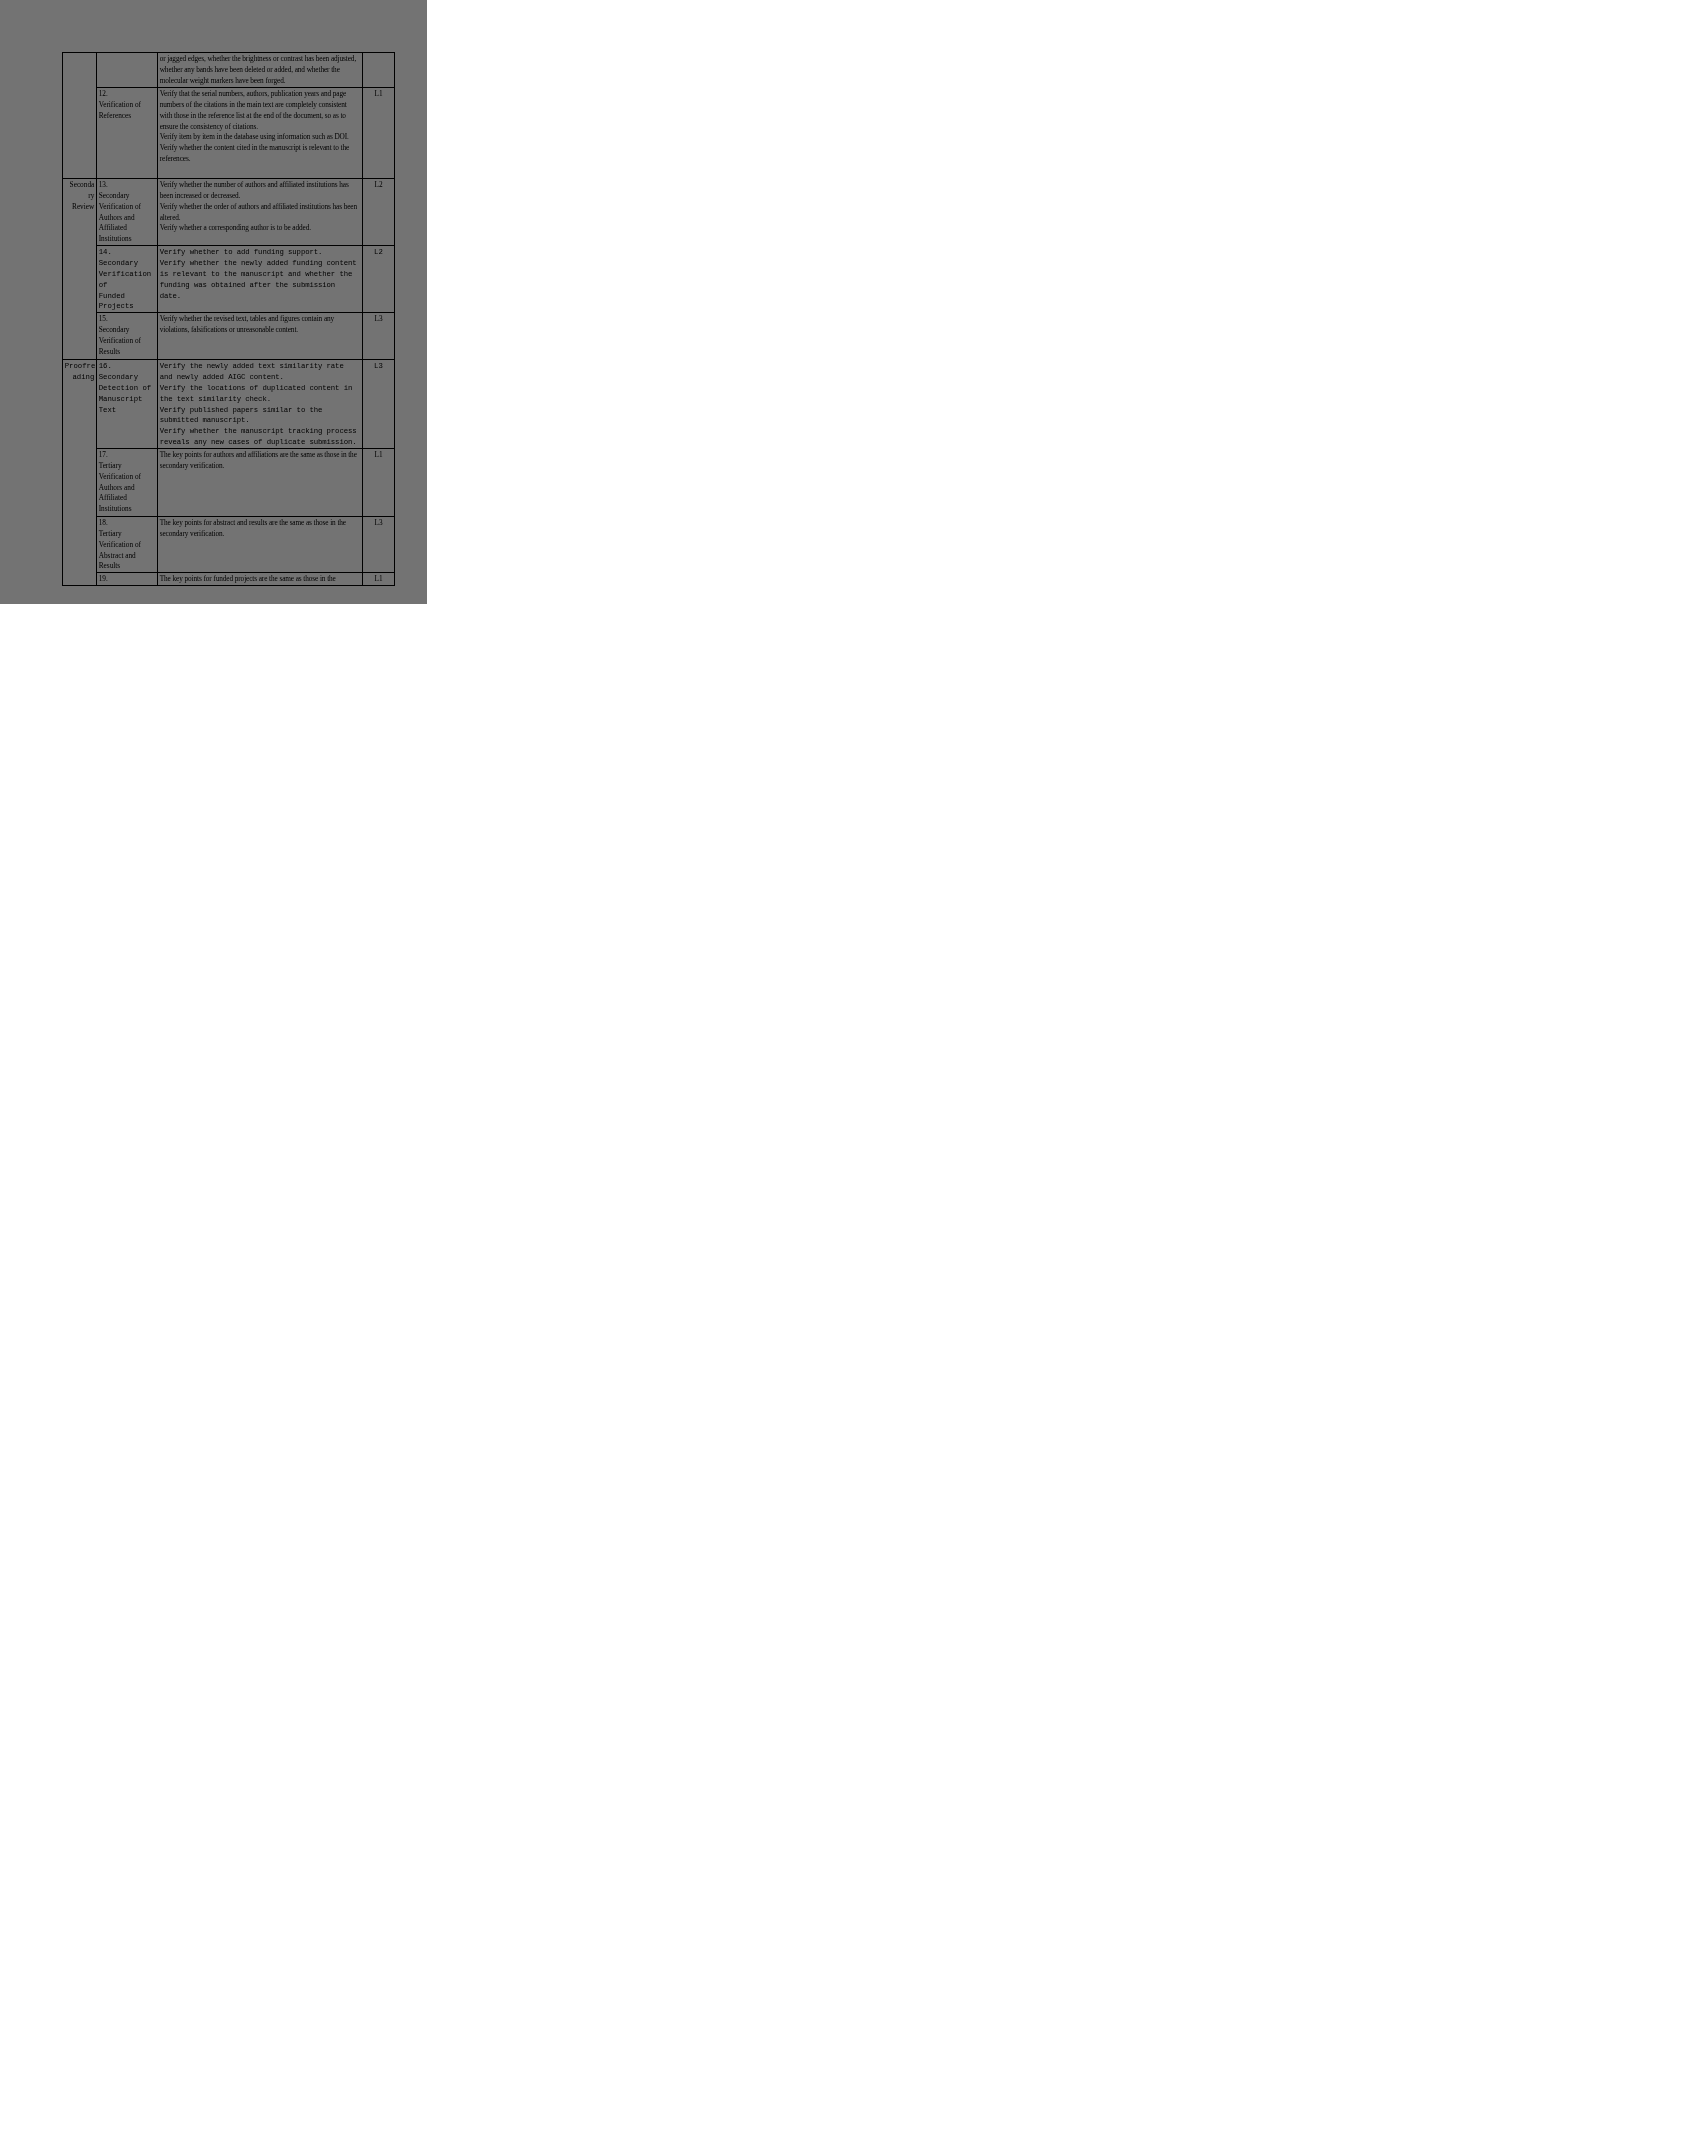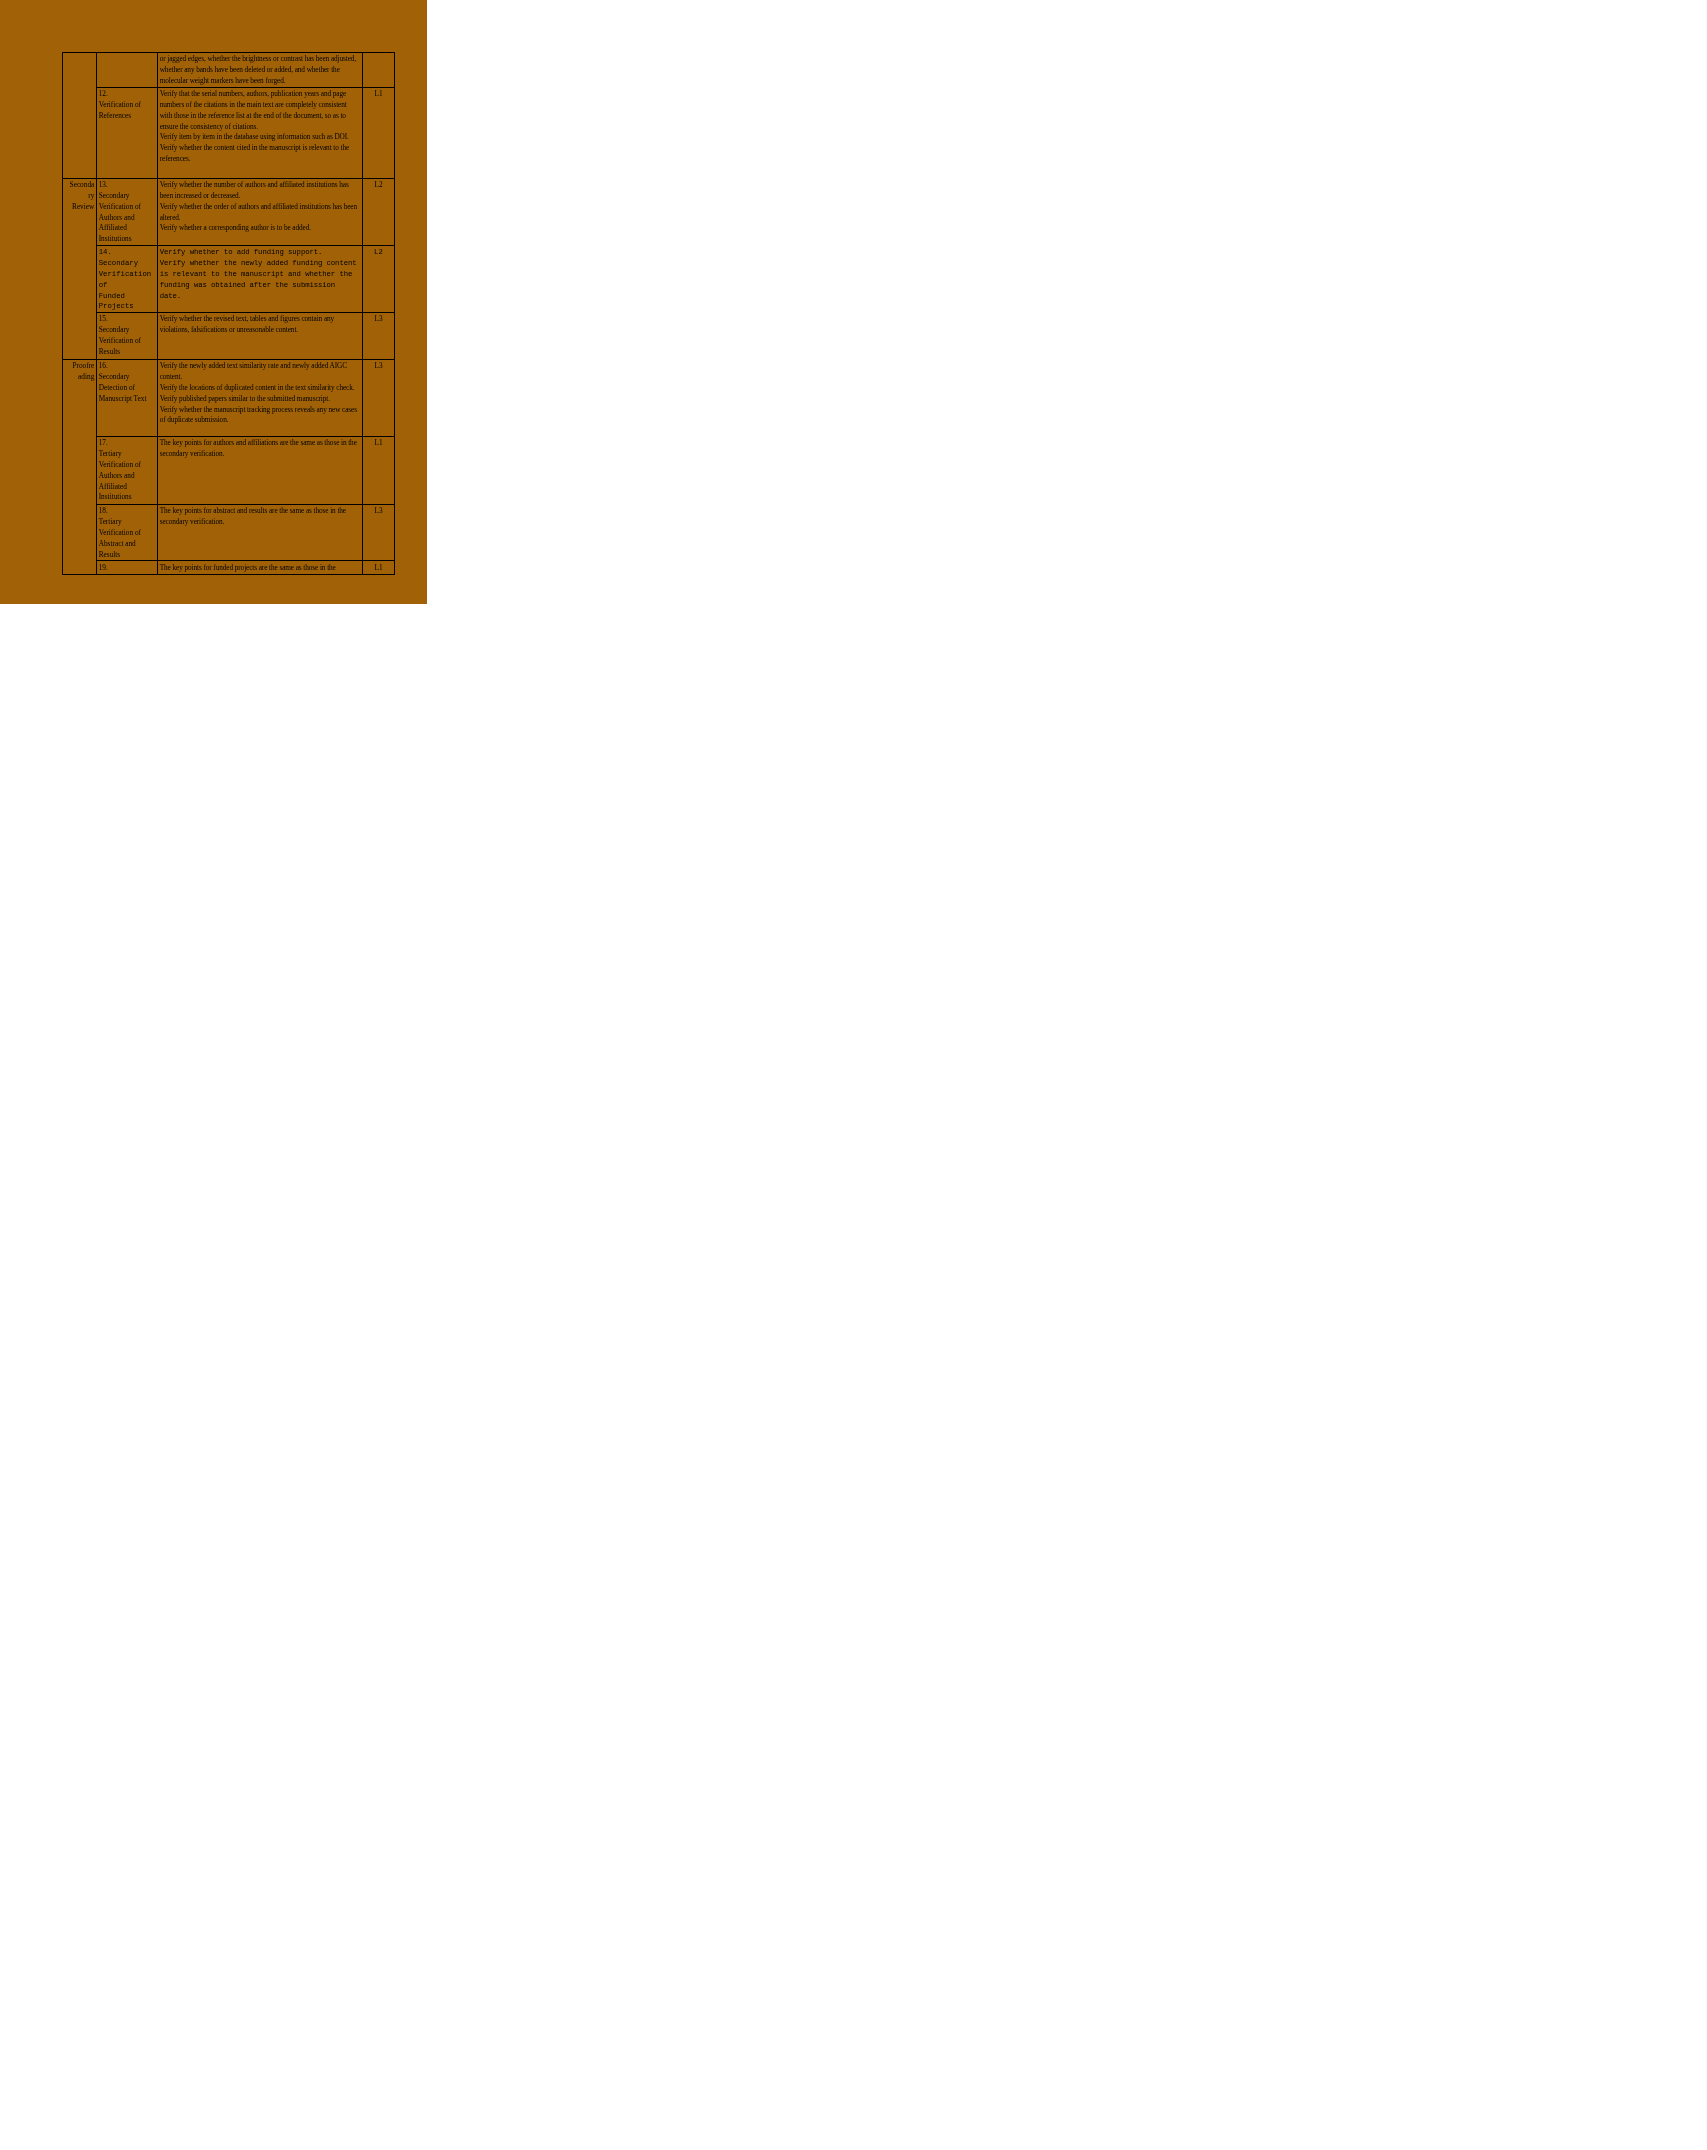--- a/index.html
+++ b/index.html
@@ -1,19 +1,19 @@
 <!DOCTYPE html>
 <html style="font-size:6.9px"><head>
 <meta charset="utf-8">
 <style>
   html,body{margin:0;padding:0;background:#ffffff;}
   .page{
     position:relative;
     width:427px;height:604px;
-    background:#a16207;
+    background:#737373;
     color:#000000;
     font-family:"Liberation Serif","DejaVu Serif",serif;
     overflow:hidden;
   }
   table.review{
     position:absolute;
     left:62px;top:52px;
     width:331px;
     border-collapse:collapse;
     table-layout:fixed;
@@ -48,21 +48,21 @@
   td.c-level{
     text-align:center;
     padding:1.3px 0.9px 0 0.9px;
   }
   
   tr.h0{height:35px;}
   tr.h1{height:91px;padding-left:44px;}
   tr.h2{height:65px;}
   tr.h3{height:45px;font-family:Liberation Mono, monospace;}
   tr.h4{height:47px;margin-top:20px;}
-  tr.h5{height:77px;}
+  tr.h5{height:77px;font-family:Liberation Mono, monospace;}
   tr.h6{height:68px;margin-left:45px;}
   tr.h7{height:55px;margin-top:22px;}
   tr.h8{height:11.2px;}
 </style>
 </head>
 <body>
 
 <div class="page">
   <table class="review">
     <colgroup>

